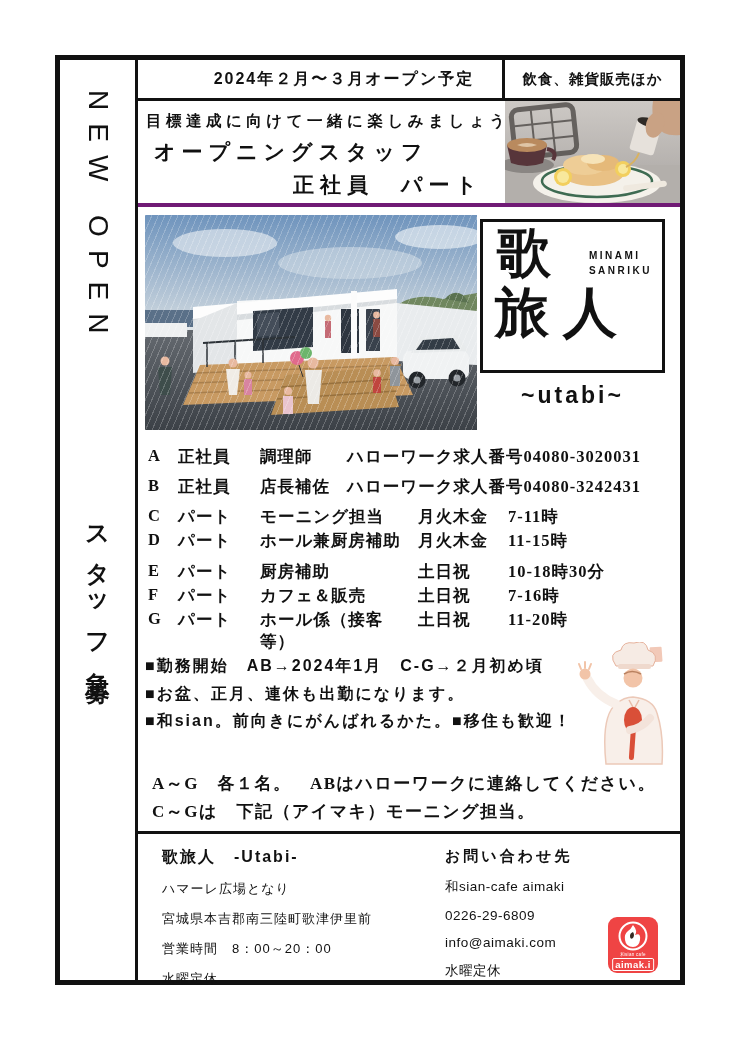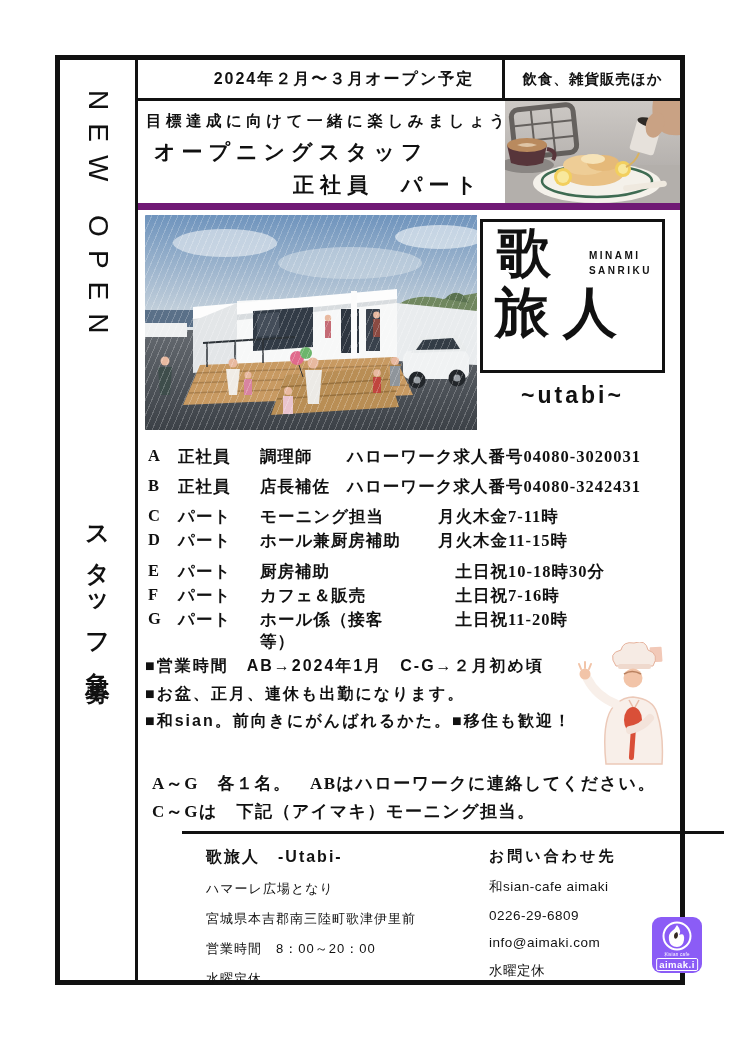--- a/index.html
+++ b/index.html
@@ -22,21 +22,21 @@
   
   .content{position:absolute;left:78px;top:0;width:542px;height:100%;}
 
   .row1{height:38px;border-bottom:3px solid #111;display:flex;}
   .row1-left{width:367px;border-right:3px solid #111;box-sizing:border-box;
     display:flex;align-items:center;justify-content:center;
     font-size:16px;font-weight:600;letter-spacing:2px;padding-left:48px;}
   .row1-right{flex:1;display:flex;align-items:center;justify-content:center;
     font-size:14.5px;font-weight:600;letter-spacing:1px;}
 
-  .row2{height:102px;border-bottom:7px solid #701a75;position:relative;background:#fff;}
+  .row2{height:102px;border-bottom:4px solid #701a75;position:relative;background:#fff;}
   .tagline{position:absolute;left:8px;top:10px;font-size:15.5px;font-weight:600;letter-spacing:4.5px;}
   .title1{position:absolute;left:16px;top:37px;font-size:21px;font-weight:700;letter-spacing:6px;}
   .title2{position:absolute;left:155px;top:70px;font-size:21px;font-weight:700;letter-spacing:6px;}
   .cafe-photo{position:absolute;right:0;top:0;width:175px;height:102px;overflow:hidden;}
   .cafe-photo svg{display:block;}
 
   .main{position:absolute;left:0;top:146px;width:542px;height:774px;}
 
   
   .scene{position:absolute;left:7px;top:9px;width:332px;height:215px;overflow:hidden;}
@@ -60,44 +60,44 @@
     font-family:"Liberation Serif","DejaVu Serif",serif;font-weight:700;
     font-size:16.5px;letter-spacing:1px;}
   .jrow{display:flex;align-items:flex-start;}
   .g1 .jrow{height:30px;}
   .g2 .jrow,.g3 .jrow{height:24px;}
   .g3{margin-top:7px;}
   .jid{width:30px;flex:none;}
   .jtype{width:82px;flex:none;}
   .jrole-s{width:87px;flex:none;}
   .jrole-l{width:158px;flex:none;}
-  .jdays{width:90px;flex:none;text-align:right;}
+  .jdays{width:90px;flex:none;}
   .jdetail,.jtime{flex:1;white-space:nowrap;}
 
   
   .notes{position:absolute;left:7px;top:446px;font-size:16px;font-weight:700;
     letter-spacing:2px;line-height:27.5px;z-index:2;white-space:nowrap;}
   .chef{position:absolute;right:2px;top:436px;width:112px;height:124px;z-index:1;}
 
   
   .apply-note{position:absolute;left:14px;top:564px;
     font-family:"Liberation Serif","DejaVu Serif",serif;font-weight:700;
     font-size:17px;letter-spacing:1.5px;line-height:28px;white-space:nowrap;}
 
   
   .footer{position:absolute;left:0;top:625px;width:100%;height:149px;
-    border-top:3px solid #111;box-sizing:border-box;margin-left:44px;}
+    border-top:3px solid #111;box-sizing:border-box;}
   .shop{position:absolute;left:24px;top:13px;}
   .shop-name{font-size:16px;font-weight:700;letter-spacing:2px;}
   .shop-line{font-size:13px;letter-spacing:1px;margin-top:12px;}
   .contact{position:absolute;left:307px;top:13px;}
   .contact-heading{font-size:15px;font-weight:700;letter-spacing:3px;}
   .contact-line{font-size:13.5px;letter-spacing:.5px;margin-top:12px;}
   .aimaki{position:absolute;left:470px;top:83px;width:50px;height:56px;
-    background:#8b5cf6;border-radius:9px;}
+    background:#ef4444;border-radius:9px;}
   .aimaki svg{position:absolute;left:0;top:1px;}
   .aimaki-sub{position:absolute;left:0;top:35px;width:100%;text-align:center;
     font-size:4.5px;color:#fff;letter-spacing:.3px;}
   .aimaki-name{position:absolute;left:50%;transform:translateX(-50%);top:41px;
     border:1px solid #fff;border-radius:2px;padding:0 2px;
     font-size:9.5px;font-weight:700;color:#fff;letter-spacing:.5px;white-space:nowrap;}
 </style>
 </head>
 <body>
 
@@ -301,21 +301,21 @@
             <span class="jid">G</span>
             <span class="jtype">パート</span>
             <span class="jrole-l">ホール係（接客等）</span>
             <span class="jdays">土日祝</span>
             <span class="jtime">11-20時</span>
           </div>
         </div>
       </div>
 
       <div class="notes">
-        <div>■営業時間　AB→2024年1月　C-G→２月初め頃</div>
+        <div>■勤務開始　AB→2024年1月　C-G→２月初め頃</div>
         <div>■お盆、正月、連休も出勤になります。</div>
         <div>■和sian。前向きにがんばれるかた。■移住も歓迎！</div>
       </div>
 
       <div class="chef">
         <svg width="112" height="124" viewBox="0 0 112 124">
           <rect x="62" y="2" width="13" height="15" rx="1" fill="#e0572f" transform="rotate(6 68 9)"></rect>
           <rect x="84" y="5" width="12" height="15" rx="1" fill="#f2c9b8" transform="rotate(-4 90 12)"></rect>
           <path d="M50,24 q-9,-13 5,-16 q2,-9 13,-7 q12,-4 14,7 q12,4 5,16 z" fill="#f6ebe4" stroke="#e6b29c" stroke-width="1"></path>
           <rect x="52" y="22" width="33" height="5" rx="2" fill="#efd9cd"></rect>

